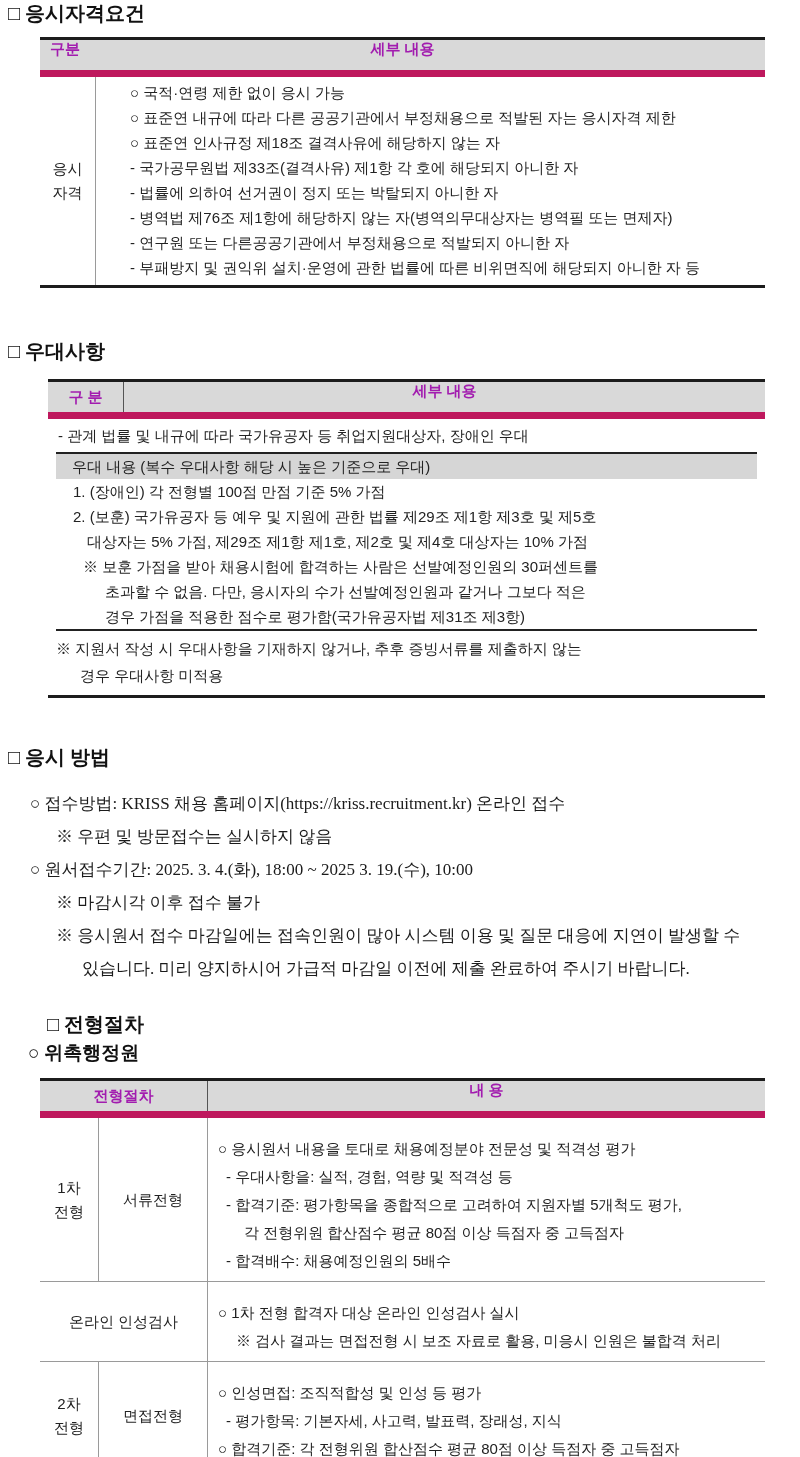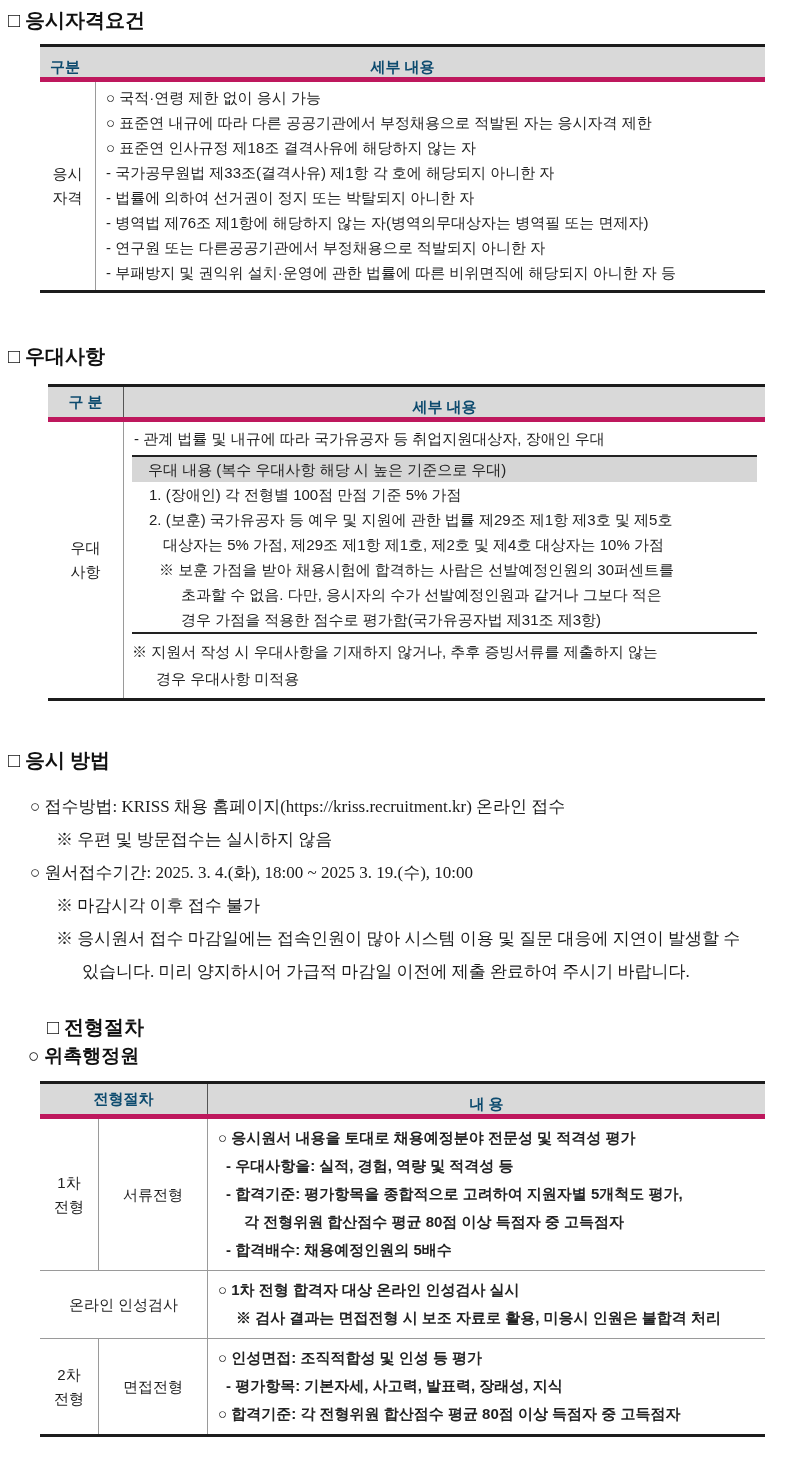--- a/index.html
+++ b/index.html
@@ -5,48 +5,48 @@
   html,body{margin:0;padding:0;}
   body{
     width:800px;height:1457px;background:#ffffff;color:#1d1d1d;
     overflow:hidden;font-family:"Liberation Sans",sans-serif;
   }
   .serif{font-family:"Liberation Serif",serif;}
   h2.sec-heading{
     font-family:"Liberation Serif",serif;
     font-size:20px;font-weight:bold;margin:0;padding-left:8px;color:#111;
   }
-  #sec-qualification h2{padding-top:7px;}
+  #sec-qualification h2{}
   #sec-preference h2{margin-top:50px;}
   #sec-apply h2{margin-top:46px;}
   #sec-process h2{margin-top:26px;padding-left:47px;}
 
   
   .tbl{
     border-top:3px solid #1c1c1c;border-bottom:3px solid #1c1c1c;
     font-size:15px;color:#222;
   }
   .hdr{
-    display:flex;background:#d9d9d9;border-bottom:5px solid #be185d;
-    align-items:flex-end;height:30px;font-weight:600;color:#0c4a6e;
+    display:flex;background:#d9d9d9;border-bottom:7px solid #be185d;
+    align-items:flex-start;height:30px;font-weight:600;color:#a21caf;
   }
   .body-row{display:flex;}
   .lbl-col{
     display:flex;flex-direction:column;justify-content:center;align-items:center;
     border-right:1px solid #9a9a9a;line-height:24px;flex-shrink:0;
   }
   .line{white-space:nowrap;}
 
   
   #tbl-qualification{margin:10px 35px 0 40px;}
   #tbl-qualification .hdr{position:relative;justify-content:center;}
   #tbl-qualification .hdr .hdr-label{position:absolute;left:10px;}
   #tbl-qualification .lbl-col{width:55px;}
   #tbl-qualification .cnt{flex:1;padding:3px 0 5px 10px;}
-  #tbl-qualification .cnt .line{line-height:25px;}
+  #tbl-qualification .cnt .line{line-height:25px;margin-left:24px;}
 
   
   #tbl-preference{margin:14px 35px 0 48px;}
   #tbl-preference .hdr .hdr-label{width:75px;text-align:center;border-right:1px solid #555;align-self:stretch;line-height:29px;}
   #tbl-preference .hdr .hdr-content{flex:1;text-align:center;}
   #tbl-preference .lbl-col{width:75px;}
   #tbl-preference .cnt{flex:1;padding:3px 8px 6px 8px;}
   #tbl-preference .intro{line-height:28px;padding-left:2px;}
   .inner-box{margin:2px 0 4px 0;border-top:2px solid #222;border-bottom:2px solid #222;}
   .inner-box .inner-hdr{background:#d6d6d6;line-height:27px;padding-left:16px;}
@@ -71,21 +71,21 @@
     font-family:"Liberation Serif",serif;font-size:19px;font-weight:bold;
     margin:2px 0 0 28px;color:#111;
   }
   #tbl-process{margin:12px 35px 0 40px;}
   #tbl-process .hdr .hdr-left{width:167px;text-align:center;border-right:1px solid #555;align-self:stretch;line-height:29px;}
   #tbl-process .hdr .hdr-right{flex:1;text-align:center;}
   #tbl-process .row2sep{border-top:1px solid #9a9a9a;}
   #tbl-process .c1{width:58px;}
   #tbl-process .c2{width:108px;}
   #tbl-process .cmerged{width:167px;}
-  #tbl-process .c3{flex:1;padding:5px 4px 6px 10px;font-weight:bold;}
+  #tbl-process .c3{flex:1;padding:17px 4px 6px 10px;}
   #tbl-process .c3 .line{line-height:28px;}
   .pl-dash{padding-left:8px;}
   .pl-cont{padding-left:26px;}
   .pl-star{padding-left:18px;}
 </style>
 </head>
 <body>
 
 <section id="sec-qualification">
   <h2 class="sec-heading">□ 응시자격요건</h2>
@@ -116,24 +116,20 @@
 
 <section id="sec-preference">
   <h2 class="sec-heading">□ 우대사항</h2>
 
   <div class="tbl" id="tbl-preference">
     <div class="hdr">
       <span class="hdr-label">구 분</span>
       <span class="hdr-content">세부 내용</span>
     </div>
     <div class="body-row">
-      <div class="lbl-col">
-        <span>우대</span>
-        <span>사항</span>
-      </div>
       <div class="cnt">
         <div class="line intro">- 관계 법률 및 내규에 따라 국가유공자 등 취업지원대상자, 장애인 우대</div>
         <div class="inner-box">
           <div class="inner-hdr line">우대 내용 (복수 우대사항 해당 시 높은 기준으로 우대)</div>
           <div class="line ib0">1. (장애인) 각 전형별 100점 만점 기준 5% 가점</div>
           <div class="line ib1">2. (보훈) 국가유공자 등 예우 및 지원에 관한 법률 제29조 제1항 제3호 및 제5호</div>
           <div class="line ib2">대상자는 5% 가점, 제29조 제1항 제1호, 제2호 및 제4호 대상자는 10% 가점</div>
           <div class="line ib3">※ 보훈 가점을 받아 채용시험에 합격하는 사람은 선발예정인원의 30퍼센트를</div>
           <div class="line ib4">초과할 수 없음. 다만, 응시자의 수가 선발예정인원과 같거나 그보다 적은</div>
           <div class="line ib5">경우 가점을 적용한 점수로 평가함(국가유공자법 제31조 제3항)</div>

